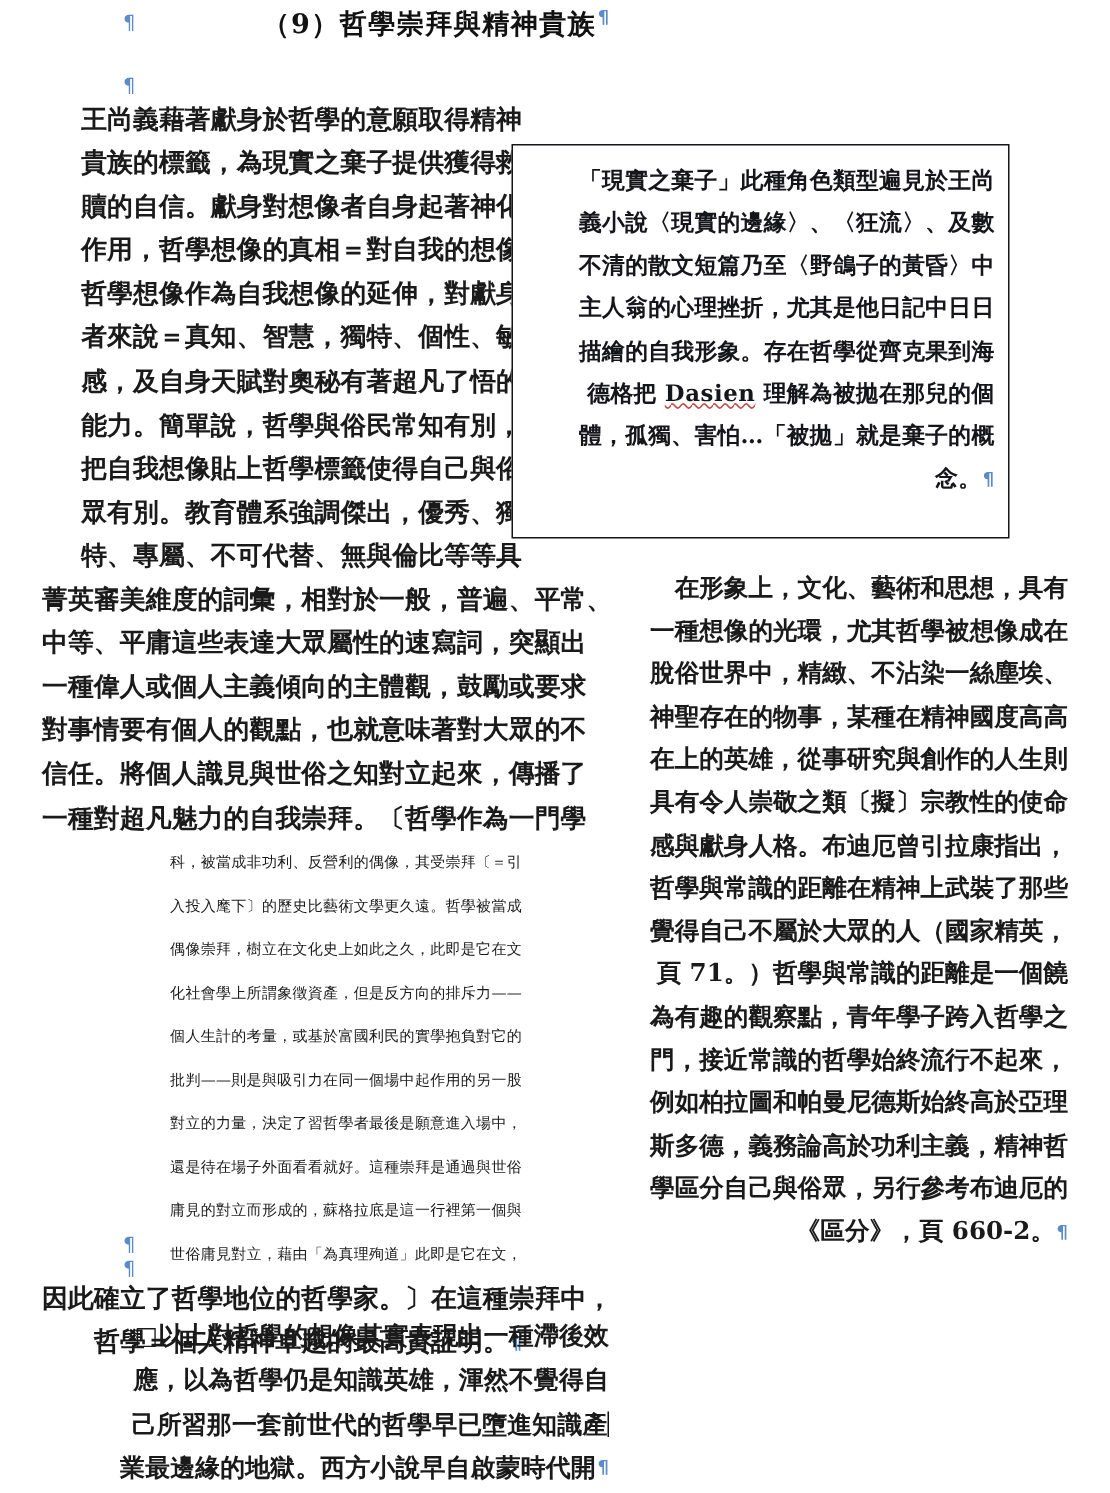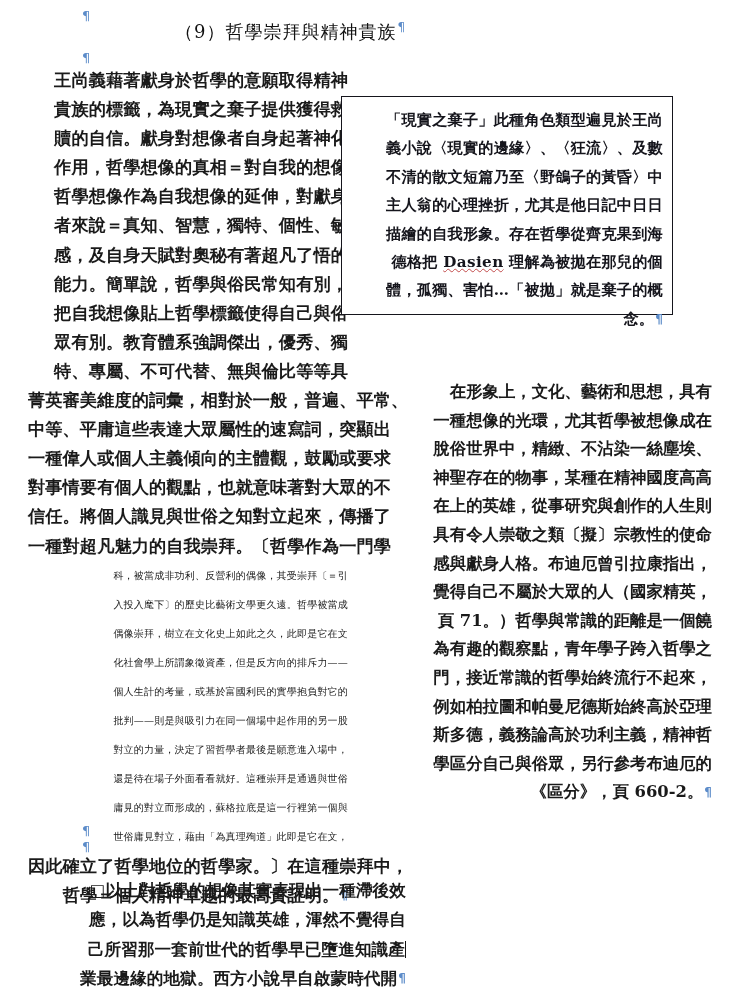--- a/index.html
+++ b/index.html
@@ -36,25 +36,25 @@
     font-family: "DejaVu Sans", "Liberation Sans", sans-serif;
     font-size: 12px;
     vertical-align: top;
     margin-left: 1px;
   }
 
   
   .doc-title {
     position: absolute;
     left: 175px;
-    top: 20px;
+    top: 4px;
     width: 420px;
     font-family: "DejaVu Serif", "Liberation Serif", serif;
     font-size: 18px;
-    font-weight: 400;
+    font-weight: 700;
     letter-spacing: 1px;
     color: #111;
     white-space: nowrap;
   }
 
   
   .cjk-col {
     position: absolute;
     font-family: "DejaVu Serif", "Liberation Serif", serif;
     color: #1a1a1a;
@@ -90,21 +90,21 @@
     line-height: 28.6px;
     font-weight: 600;
   }
 
   
   #note-box {
     position: absolute;
     left: 341px;
     top: 96px;
     width: 332px;
-    height: 219px;
+    height: 263px;
     border: 1.6px solid #15151c;
     background: #ffffff;
     box-sizing: border-box;
   }
   #note-box-inner {
     position: absolute;
     left: 15px;
     top: 9px;
     width: 306px;
     font-family: "DejaVu Serif", "Liberation Serif", serif;
@@ -203,20 +203,21 @@
   </div>
 
   <div class="cjk-col" id="right-col">
     <div class="cjk-line">　在形象上，文化、藝術和思想，具有</div>
     <div class="cjk-line">一種想像的光環，尤其哲學被想像成在</div>
     <div class="cjk-line">脫俗世界中，精緻、不沾染一絲塵埃、</div>
     <div class="cjk-line">神聖存在的物事，某種在精神國度高高</div>
     <div class="cjk-line">在上的英雄，從事研究與創作的人生則</div>
     <div class="cjk-line">具有令人崇敬之類〔擬〕宗教性的使命</div>
     <div class="cjk-line">感與獻身人格。布迪厄曾引拉康指出，</div>
+    <div class="cjk-line">哲學與常識的距離在精神上武裝了那些</div>
     <div class="cjk-line">覺得自己不屬於大眾的人（國家精英，</div>
     <div class="cjk-line">頁 71。）哲學與常識的距離是一個饒</div>
     <div class="cjk-line">為有趣的觀察點，青年學子跨入哲學之</div>
     <div class="cjk-line">門，接近常識的哲學始終流行不起來，</div>
     <div class="cjk-line">例如柏拉圖和帕曼尼德斯始終高於亞理</div>
     <div class="cjk-line">斯多德，義務論高於功利主義，精神哲</div>
     <div class="cjk-line">學區分自己與俗眾，另行參考布迪厄的</div>
     <div class="cjk-line"><span>《區分》，頁 660-2。</span><span class="pilcrow-inline">¶</span></div>
   </div>
 

